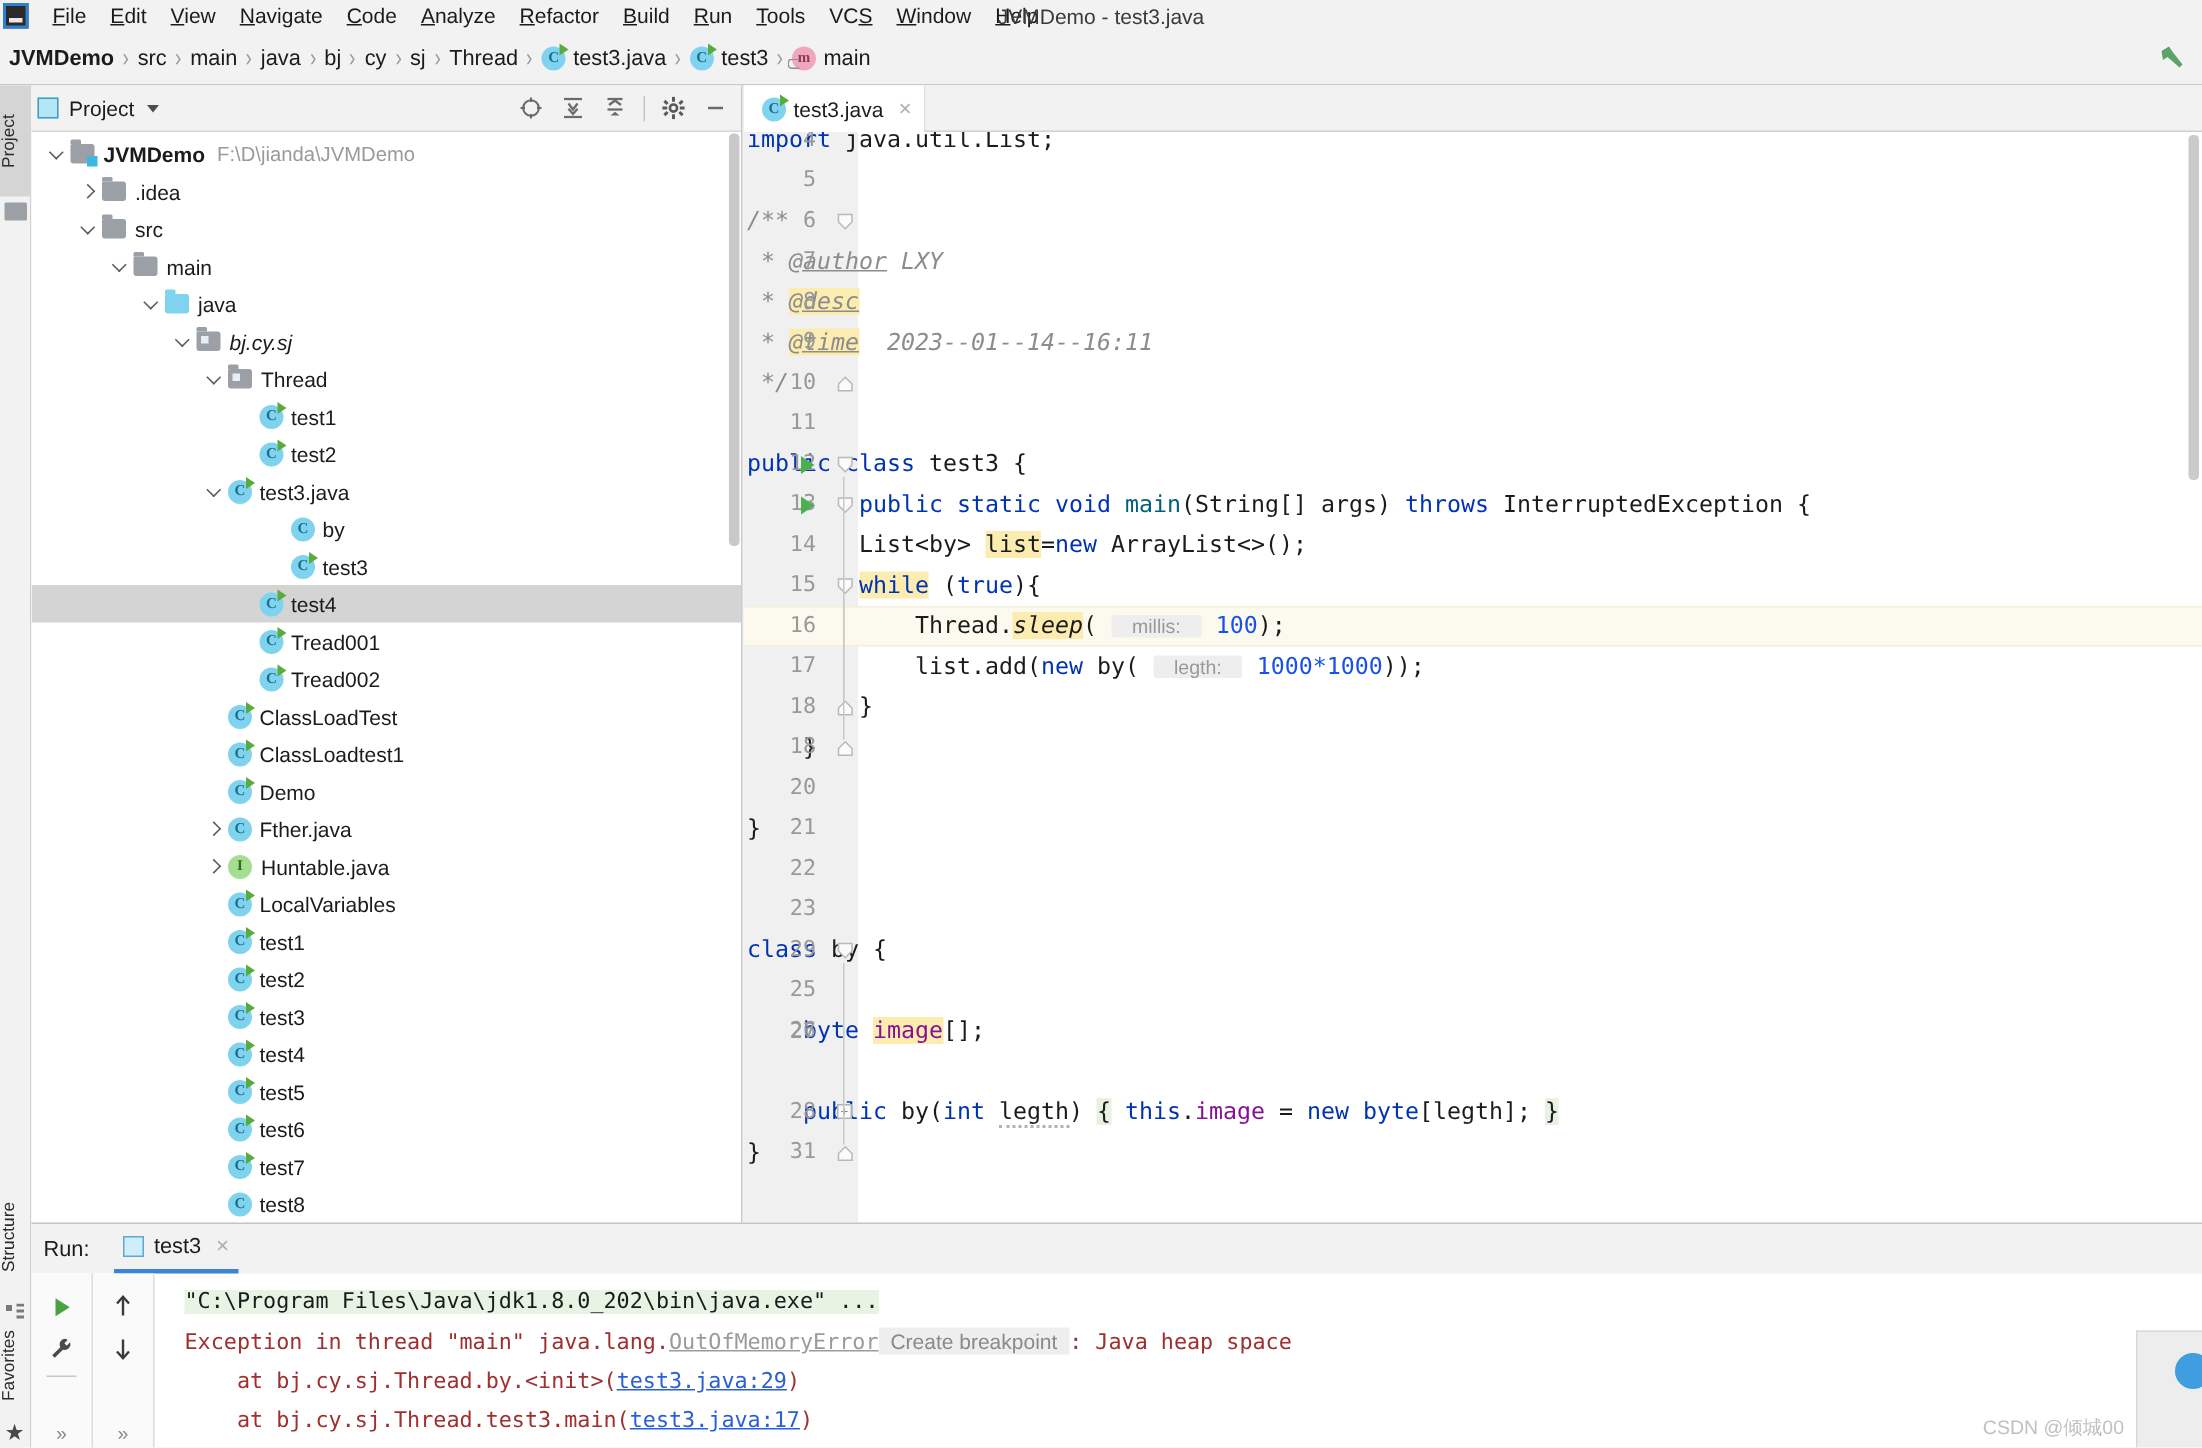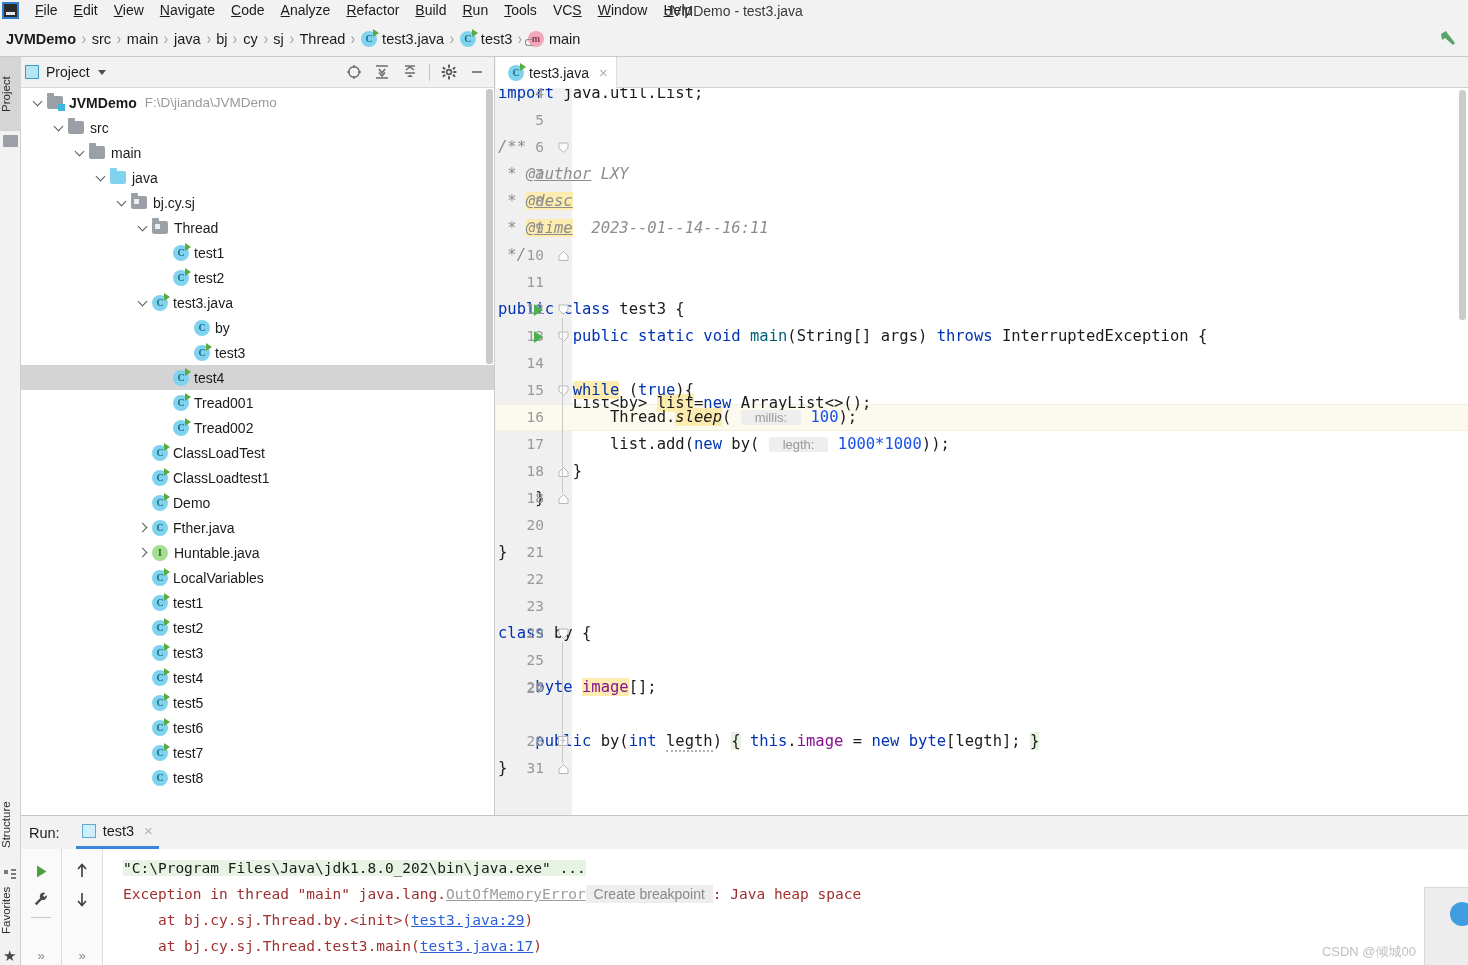--- a/index.html
+++ b/index.html
@@ -439,35 +439,40 @@
       </div>
     </div>
     <div class="tree" id="tree">
         <div class="trow" style="padding-left: 10px;">
           <span class="twisty down"></span>
           <span class="folder src"></span>
           <span class="tlabel bold">JVMDemo</span>
           <span class="tpath">F:\D\jianda\JVMDemo</span>
         </div>
         <div class="trow" style="padding-left: 31px;">
+          <span class="twisty right"></span>
+          <span class="folder"></span>
+          <span class="tlabel">.idea</span>
+        </div>
+        <div class="trow" style="padding-left: 31px;">
           <span class="twisty down"></span>
           <span class="folder"></span>
           <span class="tlabel">src</span>
         </div>
         <div class="trow" style="padding-left: 52px;">
           <span class="twisty down"></span>
           <span class="folder"></span>
           <span class="tlabel">main</span>
         </div>
         <div class="trow" style="padding-left: 73px;">
           <span class="twisty down"></span>
           <span class="folder blue"></span>
           <span class="tlabel">java</span>
         </div>
-        <div class="trow" style="padding-left: 94px;">
+        <div class="trow" style="padding-left: 94px; font-style: italic;">
           <span class="twisty down"></span>
           <span class="folder pkg"></span>
           <span class="tlabel">bj.cy.sj</span>
         </div>
         <div class="trow" style="padding-left: 115px;">
           <span class="twisty down"></span>
           <span class="folder pkg"></span>
           <span class="tlabel">Thread</span>
         </div>
         <div class="trow" style="padding-left: 136px;">
@@ -601,21 +606,21 @@
           <div class="cline" style="top: -8px; left: 2px;"><span class="kw">import</span> java.util.List;</div>
           <div class="cline" style="top: 19px; left: 2px;"></div>
           <div class="cline" style="top: 46px; left: 2px;"><span class="cmt">/**</span></div>
           <div class="cline" style="top: 73px; left: 2px;"><span class="cmt"> * </span><span class="tag">@author</span><span class="cmt"> LXY</span></div>
           <div class="cline" style="top: 100px; left: 2px;"><span class="cmt"> * </span><span class="tag hl">@desc</span></div>
           <div class="cline" style="top: 127px; left: 2px;"><span class="cmt"> * </span><span class="tag hl">@time</span><span class="cmt">  2023--01--14--16:11</span></div>
           <div class="cline" style="top: 154px; left: 2px;"><span class="cmt"> */</span></div>
           <div class="cline" style="top: 181px; left: 2px;"></div>
           <div class="cline" style="top: 208px; left: 2px;"><span class="kw">public class</span> test3 {</div>
           <div class="cline" style="top: 235px; left: 2px;">        <span class="kw">public static void</span> <span style="color:#00627a">main</span>(String[] args) <span class="kw">throws</span> InterruptedException {</div>
-          <div class="cline" style="top: 262px; left: 2px; margin-top: 40px;">        List&lt;by&gt; <span class="hl">list</span>=<span class="kw">new</span> ArrayList&lt;&gt;();</div>
+          <div class="cline" style="top: 262px; left: 2px;">        List&lt;by&gt; <span class="hl">list</span>=<span class="kw">new</span> ArrayList&lt;&gt;();</div>
           <div class="cline" style="top: 289px; left: 2px;">        <span class="kw hl">while</span> (<span class="kw">true</span>){</div>
           <div class="cline" style="top: 316px; left: 2px;">            Thread.<span class="itc hl">sleep</span>( <span class="hint">millis:</span> <span class="num">100</span>);</div>
           <div class="cline" style="top: 343px; left: 2px;">            list.add(<span class="kw">new</span> by( <span class="hint">legth:</span> <span class="num">1000*1000</span>));</div>
           <div class="cline" style="top: 370px; left: 2px;">        }</div>
           <div class="cline" style="top: 397px; left: 2px;">    }</div>
           <div class="cline" style="top: 424px; left: 2px;"></div>
           <div class="cline" style="top: 451px; left: 2px;">}</div>
           <div class="cline" style="top: 478px; left: 2px;"></div>
           <div class="cline" style="top: 505px; left: 2px;"></div>
           <div class="cline" style="top: 532px; left: 2px;"><span class="kw">class</span> by {</div>

